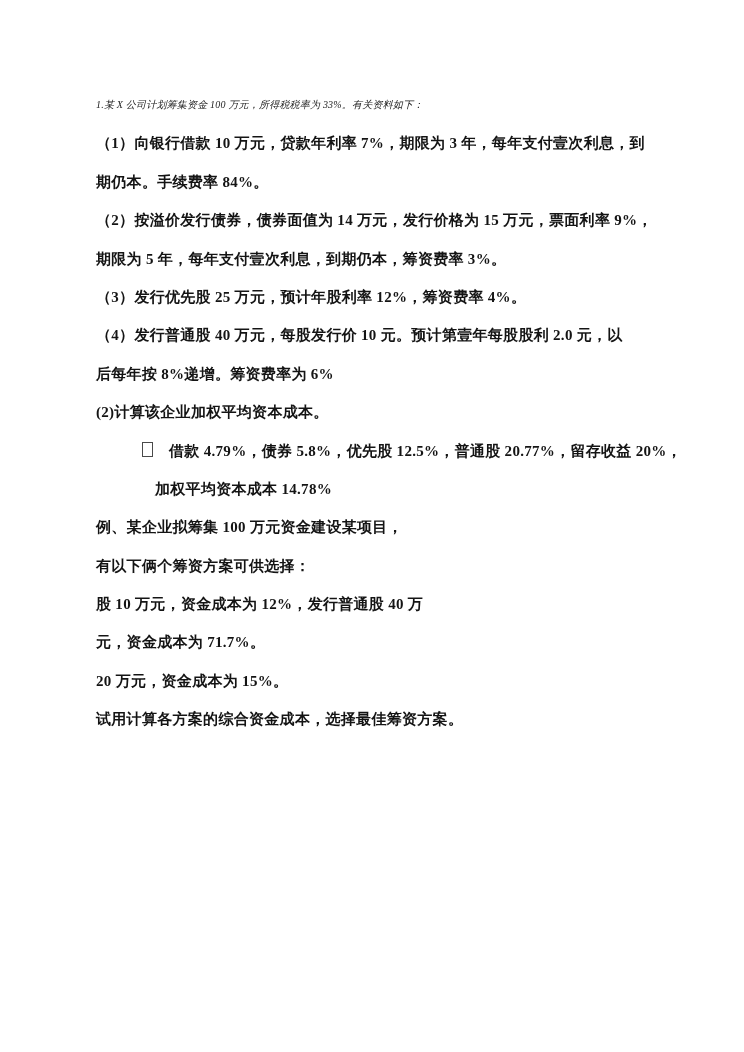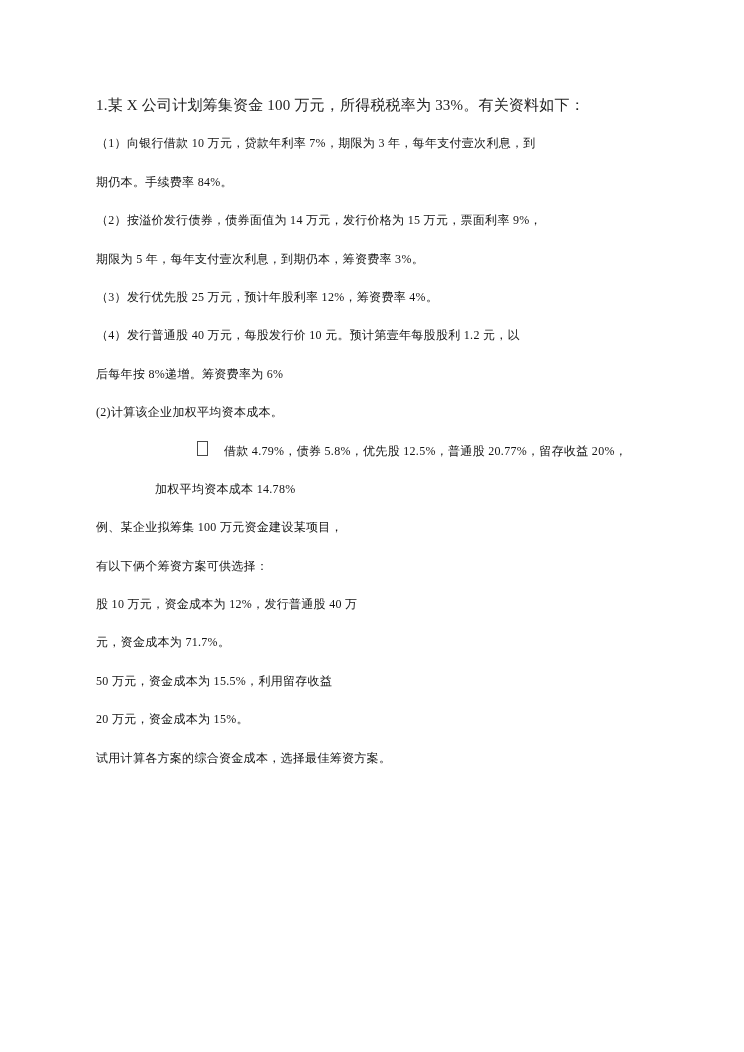--- a/index.html
+++ b/index.html
@@ -18,30 +18,31 @@
   }
   .content {
     position: absolute;
     left: 96px;
     top: 86px;
     width: 600px;
   }
   .line {
     height: 38.4px;
     line-height: 38.4px;
-    font-size: 12px;
-    font-weight: normal;
+    font-size: 15px;
+    font-weight: bold;
     white-space: nowrap;
     letter-spacing: 0.3px;
   }
   .line.intro {
     font-weight: normal;
-    font-size: 15px;
+    font-size: 10px;
     letter-spacing: 0.2px;
     color: #222222;
+    font-style: italic;
   }
   .line.indent {
     padding-left: 59px;
   }
   .line.bullet {
     padding-left: 32px;
     text-align: center;
   }
   .bullet-box {
     display: inline-block;
@@ -56,26 +57,25 @@
 <body>
 
 <div class="page">
   <div class="content" id="content">
       <div class="line intro"><span>1.某 X 公司计划筹集资金 100 万元，所得税税率为 33%。有关资料如下：</span></div>
       <div class="line"><span>（1）向银行借款 10 万元，贷款年利率 7%，期限为 3 年，每年支付壹次利息，到</span></div>
       <div class="line"><span>期仍本。手续费率 84%。</span></div>
       <div class="line"><span>（2）按溢价发行债券，债券面值为 14 万元，发行价格为 15 万元，票面利率 9%，</span></div>
       <div class="line"><span>期限为 5 年，每年支付壹次利息，到期仍本，筹资费率 3%。</span></div>
       <div class="line"><span>（3）发行优先股 25 万元，预计年股利率 12%，筹资费率 4%。</span></div>
-      <div class="line"><span>（4）发行普通股 40 万元，每股发行价 10 元。预计第壹年每股股利 1.2 元，以</span></div>
+      <div class="line"><span>（4）发行普通股 40 万元，每股发行价 10 元。预计第壹年每股股利 2.0 元，以</span></div>
       <div class="line"><span>后每年按 8%递增。筹资费率为 6%</span></div>
       <div class="line"><span>(2)计算该企业加权平均资本成本。</span></div>
       <div class="line bullet"><span class="bullet-box"></span><span>借款 4.79%，债券 5.8%，优先股 12.5%，普通股 20.77%，留存收益 20%，</span></div>
       <div class="line indent"><span>加权平均资本成本 14.78%</span></div>
       <div class="line"><span>例、某企业拟筹集 100 万元资金建设某项目，</span></div>
       <div class="line"><span>有以下俩个筹资方案可供选择：</span></div>
       <div class="line"><span>股 10 万元，资金成本为 12%，发行普通股 40 万</span></div>
       <div class="line"><span>元，资金成本为 71.7%。</span></div>
-      <div class="line"><span>50 万元，资金成本为 15.5%，利用留存收益</span></div>
       <div class="line"><span>20 万元，资金成本为 15%。</span></div>
       <div class="line"><span>试用计算各方案的综合资金成本，选择最佳筹资方案。</span></div>
     </div>
 </div>
 
 </body></html>

